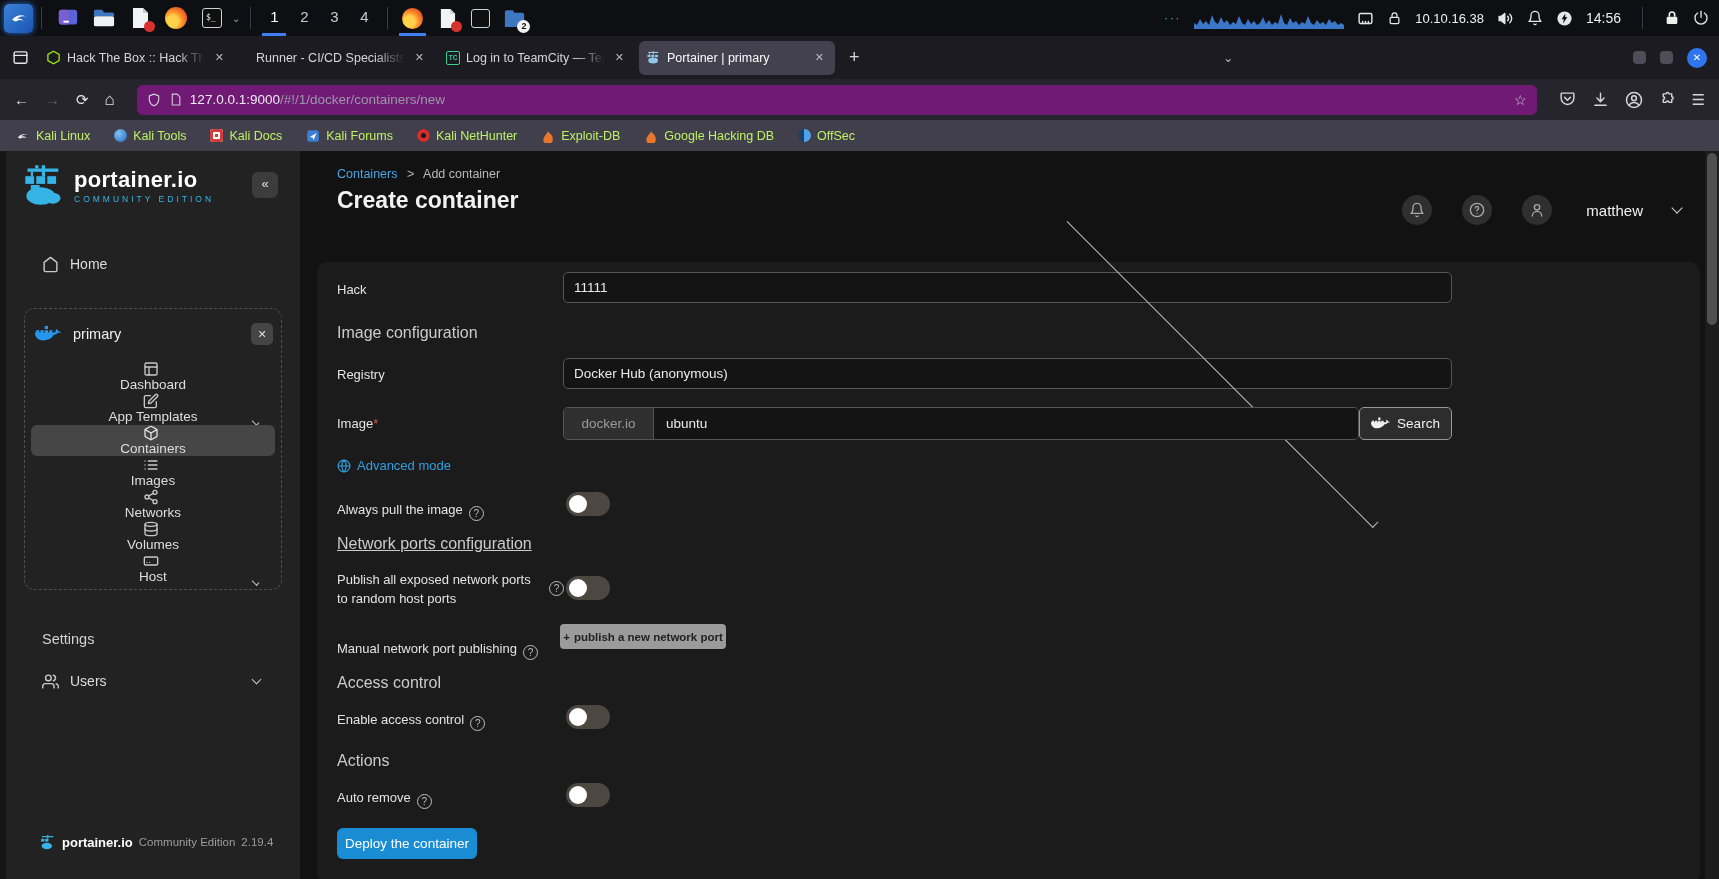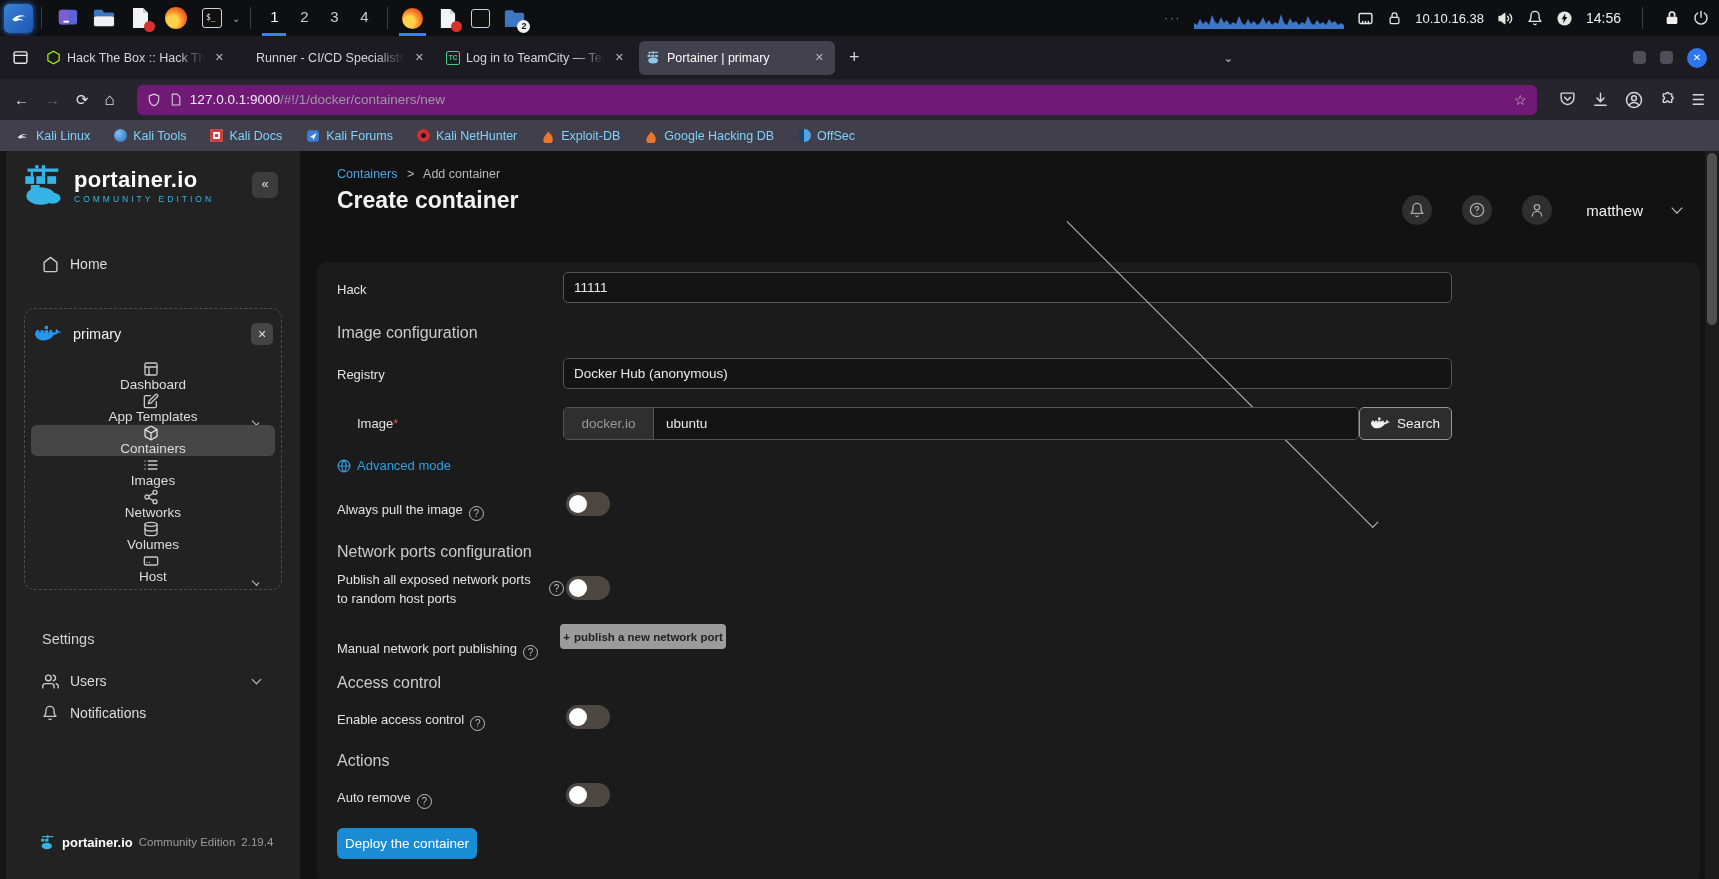--- a/index.html
+++ b/index.html
@@ -44,21 +44,21 @@
   #navbar { position:absolute; left:0; top:79px; width:1719px; height:41px; background:#26252d; display:flex; align-items:center; padding:0 14px; gap:16px; }
   .nav-g { color:#e2e1e8; font-size:15px; }
   .nav-g.dis { color:#63626e; }
   #urlfield { flex:1; height:30px; background:#701a75; border-radius:6px; display:flex; align-items:center; padding:0 10px; gap:8px; margin:0 6px; }
   #urltext { flex:1; font-size:13.5px; color:#9a99a6; white-space:nowrap; overflow:hidden; }
   #urltext b { color:#ededf0; font-weight:normal; }
   .nav-r { color:#d5d4dc; }
 
   
   #bmbar { position:absolute; left:0; top:120px; width:1719px; height:31px; background:#413f4b; display:flex; align-items:center; padding:0 16px; gap:24px; }
-  .bm { display:flex; align-items:center; gap:6px; color:#7dd3fc; font-size:12.5px; }
+  .bm { display:flex; align-items:center; gap:6px; color:#bef264; font-size:12.5px; }
   .bm-dot { width:13px; height:13px; border-radius:50%; }
 
   
   #content { position:absolute; left:0; top:151px; width:1719px; height:728px; background:#121212; }
   #p-sidebar { position:absolute; left:0; top:0; width:300px; height:728px; background:#222222; border-left:6px solid #151515; }
   #logo-row { position:absolute; left:16px; top:12px; display:flex; align-items:center; gap:8px; }
   .logo-title { color:#fff; font-size:22px; font-weight:bold; letter-spacing:.3px; }
   .logo-sub { color:#37b4e6; font-size:8.5px; letter-spacing:3px; margin-top:1px; }
   #collapse-btn { position:absolute; right:22px; top:21px; width:26px; height:26px; background:#3c3c3c; border-radius:6px; color:#e0e0e0; text-align:center; line-height:24px; font-size:13px; }
   .side-item { position:absolute; left:0; width:100%; height:28px; display:flex; align-items:center; color:#dedede; font-size:14px; }
@@ -461,29 +461,20 @@
         <span class="s-ico">
             <svg class="line-ico" style="stroke:#c9c9c9;" width="17" height="17" viewBox="0 0 24 24">
               <path d="M17 21v-2a4 4 0 0 0-4-4H5a4 4 0 0 0-4 4v2"></path>
               <circle cx="9" cy="7" r="4"></circle>
               <path d="M23 21v-2a4 4 0 0 0-3-3.9M16 3.1a4 4 0 0 1 0 7.8"></path>
             </svg>
           </span>
         <span>Users</span>
         <span class="chev" style="margin-right:40px;"></span>
       </div>
-      <div class="side-item" style="top:548px;">
-        <span class="s-ico">
-            <svg class="line-ico" style="stroke:#c9c9c9;" width="16" height="16" viewBox="0 0 24 24">
-              <path d="M18 8A6 6 0 0 0 6 8c0 7-3 9-3 9h18s-3-2-3-9"></path>
-              <path d="M13.7 21a2 2 0 0 1-3.4 0"></path>
-            </svg>
-          </span>
-        <span>Notifications</span>
-      </div>
 
       <div id="side-footer">
         <svg width="16" height="16" viewBox="0 0 40 40">
             <g fill="#37b4e6">
               <rect x="18" y="2" width="3" height="10"></rect>
               <rect x="5" y="5" width="28" height="3"></rect>
               <rect x="3" y="12" width="8" height="7"></rect>
               <rect x="13" y="12" width="8" height="7"></rect>
               <ellipse cx="17" cy="30" rx="13" ry="8"></ellipse>
             </g>
@@ -532,21 +523,21 @@
         <input class="f-input" style="top: 10px;" value="11111">
 
         <div class="f-head" style="top:62px;">Image configuration</div>
 
         <div class="f-label" style="top:105px;">Registry</div>
         <div class="f-input" id="registry-select" style="top:96px; line-height:29px;">
           <span>Docker Hub (anonymous)</span>
           <span class="chev-w" style="border-color:#bbb; margin-right:2px;"></span>
         </div>
 
-        <div class="f-label" style="top:154px;margin-left:20px;"><span>Image</span><span class="req">*</span></div>
+        <div class="f-label" style="top:154px;"><span>Image</span><span class="req">*</span></div>
         <div id="img-field">
           <span id="img-prefix">docker.io</span>
           <input id="img-input" value="ubuntu" style="">
         </div>
         <div id="search-btn">
           <svg width="19" height="15" viewBox="0 0 24 18">
               <g fill="#f0f0f0">
                 <rect x="1" y="5.5" width="3" height="3"></rect>
                 <rect x="5" y="5.5" width="3" height="3"></rect>
                 <rect x="9" y="5.5" width="3" height="3"></rect>
@@ -562,21 +553,21 @@
           <svg class="line-ico" style="stroke:#2f9fe0;" width="14" height="14" viewBox="0 0 24 24">
               <circle cx="12" cy="12" r="10"></circle>
               <path d="M2 12h20M12 2a15 15 0 0 1 0 20 15 15 0 0 1 0-20z"></path>
             </svg>
           <span>Advanced mode</span>
         </div>
 
         <div class="f-label" style="top:240px;"><span>Always pull the image</span><span class="qmark">?</span></div>
         <div class="toggle" style="top:230px;"></div>
 
-        <div class="f-head" style="top:281px;">Network ports configuration</div>
+        <div class="f-head" style="top:273px;text-decoration:underline;">Network ports configuration</div>
 
         <div class="f-label" style="top:308px; width:212px; line-height:19px;"><span>Publish all exposed network ports</span><br><span>to random host ports</span></div>
         <span class="qmark" style="position:absolute; left:226px; top:319px;">?</span>
         <div class="toggle" style="top:314px;"></div>
 
         <div class="f-label" style="top:367px;margin-top:12px;"><span>Manual network port publishing</span><span class="qmark">?</span></div>
         <div id="pub-btn">
           <span>+</span>
           <span>publish a new network port</span>
         </div>

